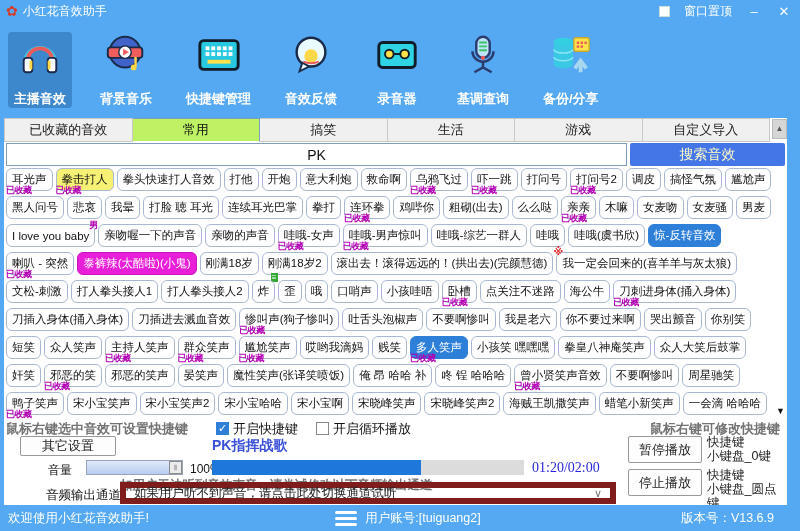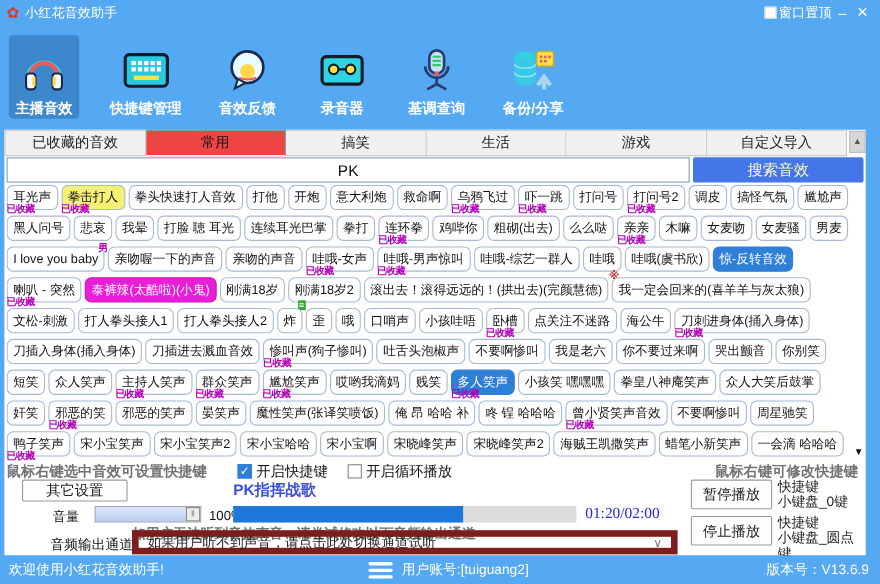--- a/index.html
+++ b/index.html
@@ -2,39 +2,39 @@
 <html><head>
 <meta charset="utf-8">
 <style>
   * { margin:0; padding:0; box-sizing:border-box; font-family:"Liberation Sans","DejaVu Sans",sans-serif; }
   html,body { width:800px; height:531px; overflow:hidden; }
   body { position:relative; background:#55a8f2; }
 
   
   .titlebar { position:absolute; left:0; top:0; width:800px; height:22px; display:flex; align-items:center; color:#fff; font-size:12px; }
   .flower { color:#d83a28; font-size:14px; margin:0 5px 0 6px; }
-  .tb-right { margin-left:auto; display:flex; align-items:center; gap:2px; padding-right:8px; }
+  .tb-right { margin-left:auto; display:flex; align-items:center; gap:14px; padding-right:8px; }
   .tb-cb { width:11px; height:11px; background:#fff; border:1px solid #cdd; display:inline-block; }
   .winbtn { color:#fff; font-size:13px; width:16px; text-align:center; cursor:default; }
 
   
   .toolbar { position:absolute; left:0; top:22px; width:800px; height:96px; display:flex; align-items:center; gap:22px; padding-left:8px; }
-  .tool-item { display:flex; flex-direction:column; align-items:center; justify-content:flex-end; min-width:64px; height:76px; border-radius:4px; padding:0 6px; }
+  .tool-item { display:flex; flex-direction:column; align-items:center; justify-content:space-between; min-width:64px; height:76px; border-radius:4px; padding:0 6px; }
   .tool-item.active { background:#3d87cd; }
   .tool-item .lbl { color:#fff; font-size:13px; font-weight:bold; margin-top:3px; white-space:nowrap; }
   .tool-item svg { width:46px; height:46px; }
 
   
   .main { position:absolute; left:4px; top:118px; width:783px; height:387px; background:#fff; }
 
   
   .tabs { position:absolute; left:0; top:0; width:766px; height:24px; display:flex; }
   .tab { flex:1; background:#f0f0f0; border:1px solid #c8c8c8; border-left:none; display:flex; align-items:center; justify-content:center; font-size:13px; color:#222; }
   .tab:first-child { border-left:1px solid #c8c8c8; }
-  .tab.active { background:#ef4444; border-color:#7f9db9; border-bottom-color:#fff; color:#111; }
+  .tab.active { background:#bef264; border-color:#7f9db9; border-bottom-color:#fff; color:#111; }
   .scroll-up { position:absolute; right:0; top:1px; width:15px; height:20px; background:#d6d6d6; border:1px solid #bbb; font-size:8px; color:#555; text-align:center; line-height:18px; }
 
   
   .search-row { position:absolute; left:2px; top:25px; width:779px; height:23px; display:flex; gap:3px; }
   .search-input { flex:1; border:1px solid #7f9db9; background:#fff; text-align:center; font-size:14px; color:#111; display:flex; align-items:center; justify-content:center; }
   .search-btn { width:155px; background:#4476e8; color:#fef9c3; border:none; font-size:14px; border-radius:2px; }
 
   
   .grid { position:absolute; left:2px; top:50px; width:768px; height:252px; overflow:hidden; }
   .grid-row { display:flex; gap:3px; height:28px; align-items:flex-start; white-space:nowrap; }
@@ -76,21 +76,21 @@
   .pause-hk { position:absolute; left:703px; top:-1px; line-height:14px; color:#222; font-size:12.5px; }
   .stop-btn { position:absolute; left:624px; top:33px; width:74px; height:27px; }
   .stop-hk { position:absolute; left:703px; top:32px; line-height:14px; color:#222; font-size:12.5px; }
 
   
   .statusbar { position:absolute; left:0; top:505px; width:800px; height:26px; background:#55a8f2; display:flex; align-items:center; color:#fff; font-size:12.5px; }
   .sb-left { margin-left:8px; }
   .sb-center { position:absolute; left:0; right:0; display:flex; align-items:center; justify-content:center; gap:8px;padding-left:16px; }
   .burger { display:inline-flex; flex-direction:column; gap:3px; }
   .burger span { width:22px; height:3px; background:#fff; border-radius:2px; }
-  .sb-right { margin-left:auto; margin-right:10px; }
+  .sb-right { margin-left:auto; margin-right:26px; }
 </style>
 </head>
 <body>
 
 <div class="titlebar">
   <span class="flower">✿</span>
   <span>小红花音效助手</span>
   <div class="tb-right">
     <span class="tb-cb"></span>
     <span>窗口置顶</span>
@@ -106,20 +106,31 @@
       <path d="M8 32 a16 16 0 0 1 32 0" fill="none" stroke="#35d3e8" stroke-width="3"></path>
       <path d="M11 30 a13 13 0 0 1 26 0" fill="none" stroke="#e85c5c" stroke-width="4"></path>
       <rect x="7" y="27" width="9" height="15" rx="3" fill="#fff" stroke="#1a2b4a" stroke-width="2"></rect>
       <rect x="32" y="27" width="9" height="15" rx="3" fill="#fff" stroke="#1a2b4a" stroke-width="2"></rect>
       <rect x="13" y="30" width="3" height="9" fill="#ffd84a"></rect>
       <rect x="32" y="30" width="3" height="9" fill="#ffd84a"></rect>
     </svg>
     <span class="lbl">主播音效</span>
   </div>
 
+  <div class="tool-item">
+    <svg viewBox="0 0 48 48">
+      <circle cx="23" cy="21" r="16" fill="#3f63c8" stroke="#1a2b4a" stroke-width="2"></circle>
+      <rect x="5" y="16" width="36" height="11" rx="3" fill="#ef5d5d" stroke="#1a2b4a" stroke-width="2"></rect>
+      <circle cx="23" cy="21" r="6.5" fill="#fff" stroke="#1a2b4a" stroke-width="1.5"></circle>
+      <path d="M21 17.5 l6 3.5 -6 3.5z" fill="#ef5d5d"></path>
+      <path d="M34 26 v10" stroke="#ffd84a" stroke-width="2.5"></path>
+      <circle cx="32" cy="37" r="3" fill="#ffd84a"></circle>
+    </svg>
+    <span class="lbl">背景音乐</span>
+  </div>
 
   <div class="tool-item">
     <svg viewBox="0 0 48 48">
       <rect x="4" y="9" width="40" height="30" rx="4" fill="#28c8e0" stroke="#101d28" stroke-width="3"></rect>
       <g fill="#fff">
         <rect x="10" y="15" width="4" height="4"></rect>
           <rect x="16" y="15" width="4" height="4"></rect>
           <rect x="22" y="15" width="4" height="4"></rect>
           <rect x="28" y="15" width="4" height="4"></rect>
           <rect x="34" y="15" width="4" height="4"></rect>

